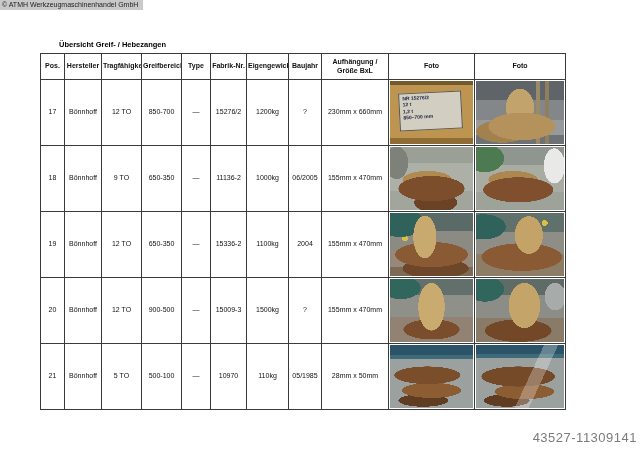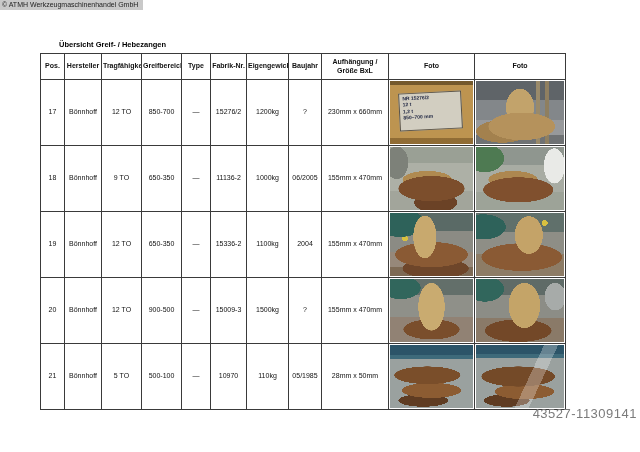--- a/index.html
+++ b/index.html
@@ -95,21 +95,21 @@
     linear-gradient(180deg, #2c5468 0 16%, #3e6a7a 16% 22%, #9aa19f 22%); }
   .p21b { background:
     linear-gradient(115deg, transparent 0 58%, rgba(255,255,255,.28) 58% 70%, transparent 70%),
     radial-gradient(ellipse 42% 16% at 48% 50%, #744a28 0 99%, transparent 100%),
     radial-gradient(ellipse 34% 12% at 55% 74%, #8c5c32 0 99%, transparent 100%),
     radial-gradient(ellipse 26% 10% at 35% 88%, #5f3c22 0 99%, transparent 100%),
     linear-gradient(180deg, #2c5468 0 15%, #3e6a7a 15% 21%, #9aa19f 21%); }
 
   
   .footer-id {
-    position:absolute; right:3px; top:406px; font-size:13px; color:#7b7b7b;
+    position:absolute; right:3px; top:430px; font-size:13px; color:#7b7b7b;
     letter-spacing:.5px;
     text-align:right;
   }
 </style>
 </head>
 <body>
 
 <div id="page">
 
   <div class="copybar">© ATMH Werkzeugmaschinenhandel GmbH</div>

